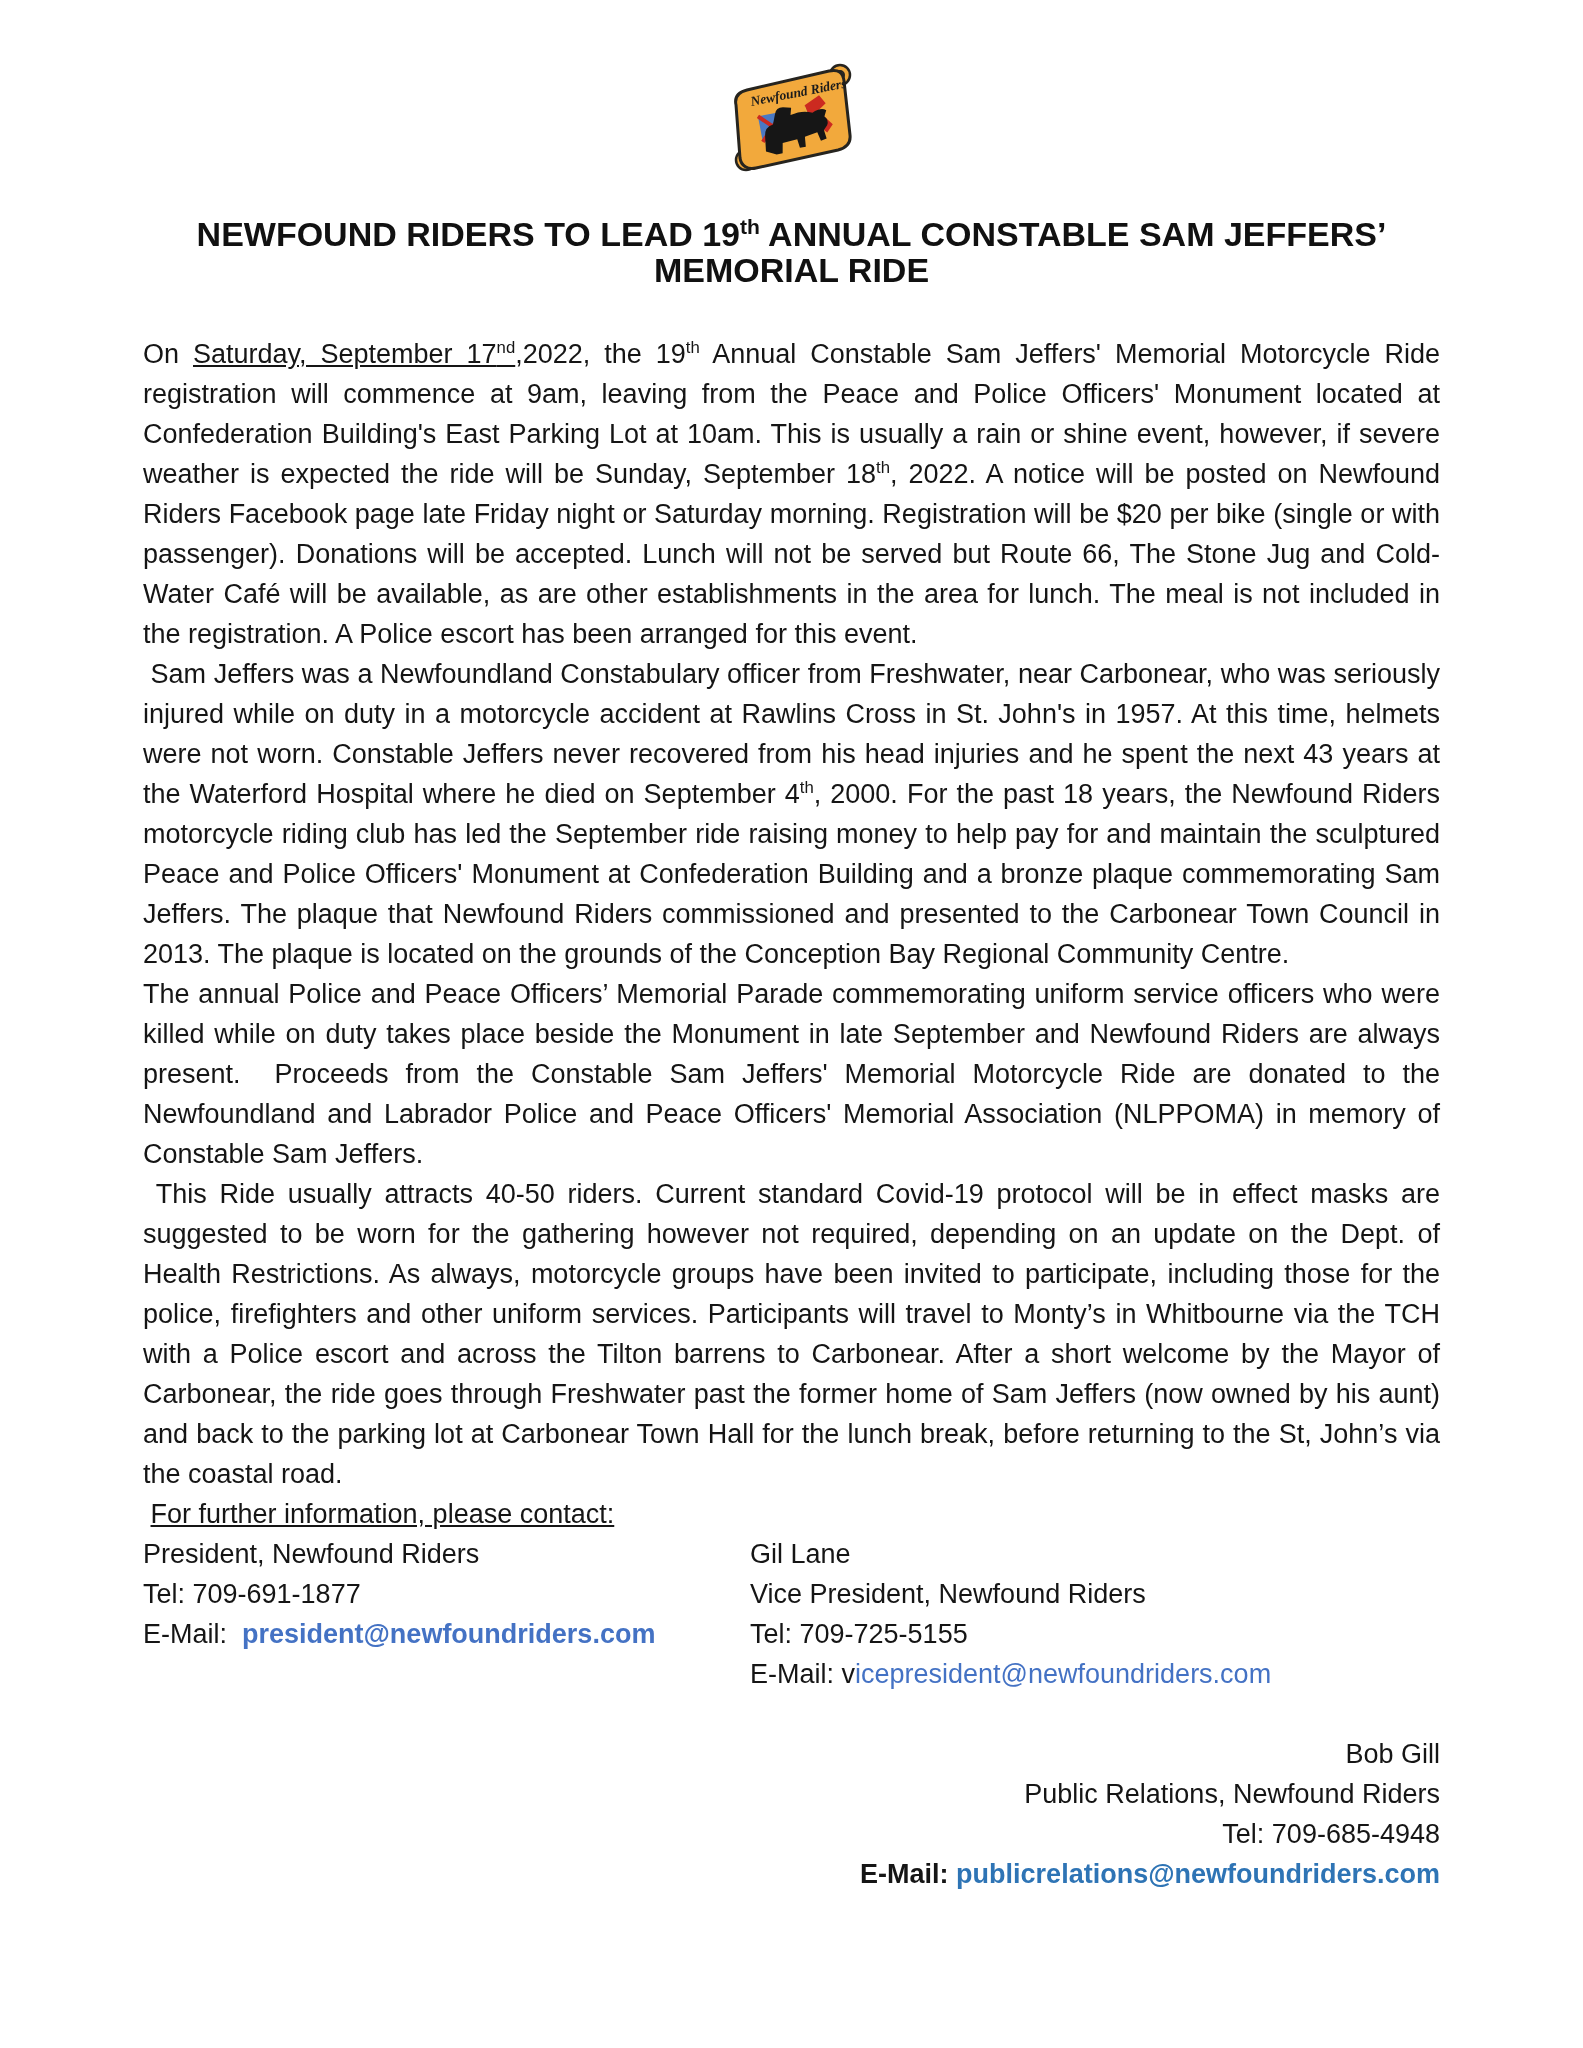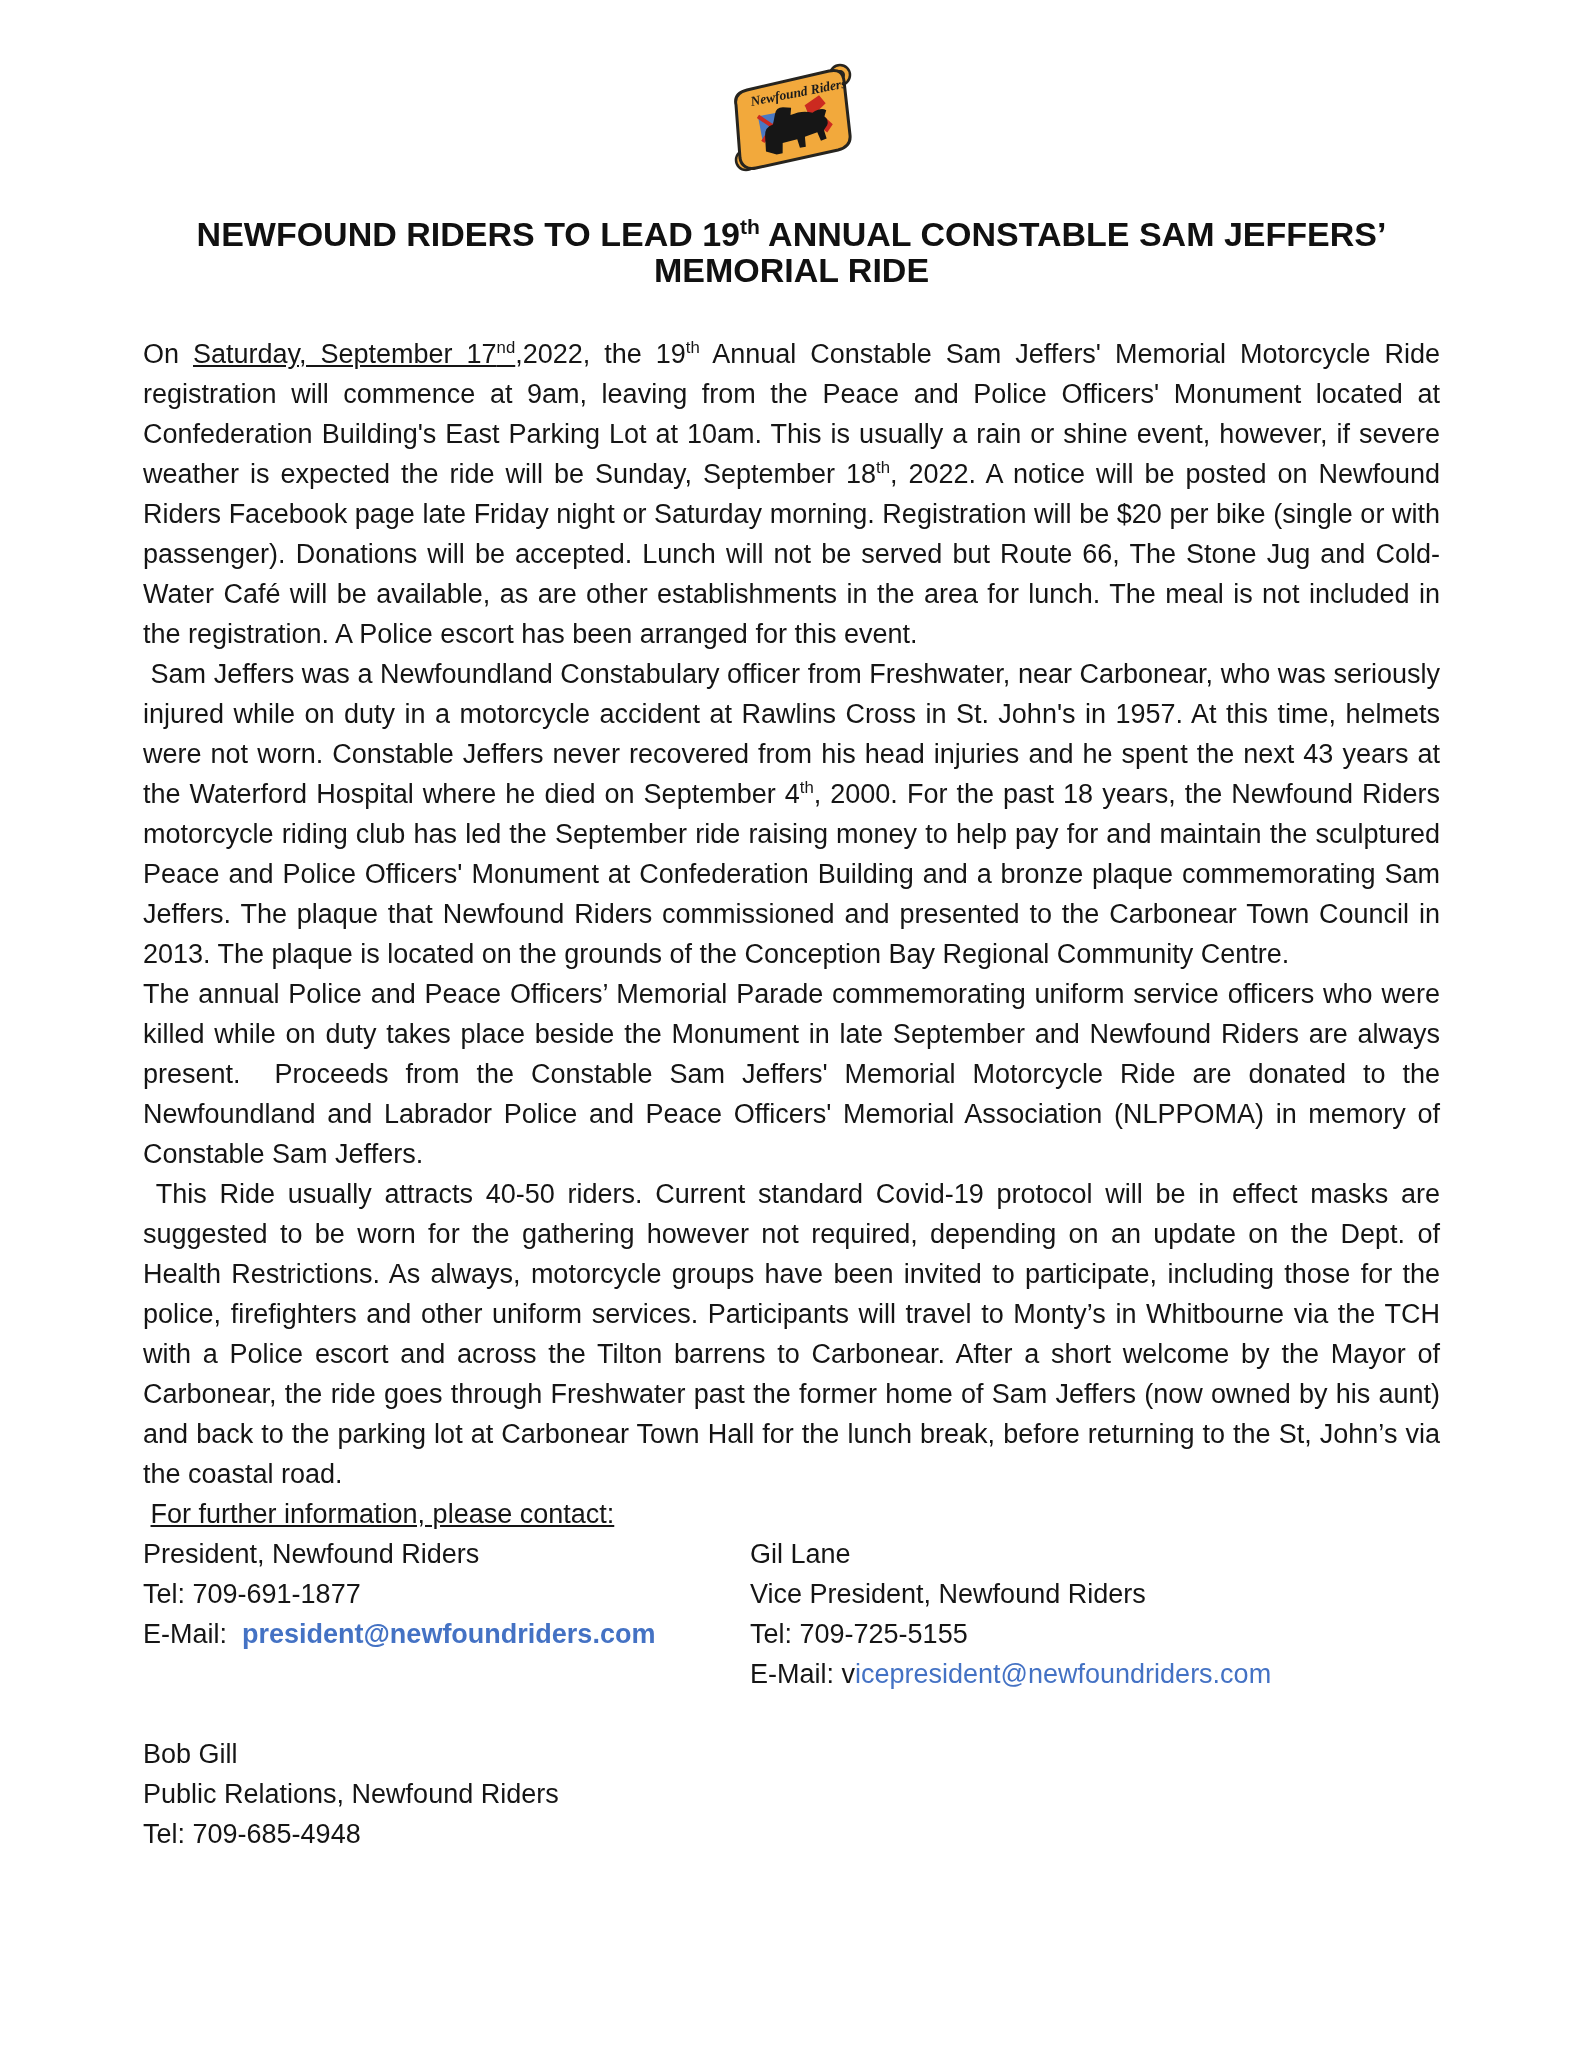--- a/index.html
+++ b/index.html
@@ -32,21 +32,21 @@
   sup{font-size:0.62em;line-height:0;vertical-align:super;}
   .u{text-decoration:underline;}
   .intro{margin:0;font-size:27px;line-height:40px;}
   .contacts{
     display:grid;
     grid-template-columns:607px auto;
     font-size:27px;line-height:40px;
   }
   .contact div{white-space:pre-wrap;}
   .contact-bottom{margin-top:40px;font-size:27px;line-height:40px;}
-  .contact-bottom div{white-space:pre-wrap;}
+  .contact-bottom div{white-space:pre-wrap;text-align:right;}
   .email-link{cursor:pointer;}
 </style>
 </head>
 <body>
 
 <div class="page">
 
   <div class="logo-wrap">
     <svg width="168" height="116" viewBox="0 0 160 116">
 
@@ -95,15 +95,16 @@
       <div>Vice President, Newfound Riders</div>
       <div>Tel: 709-725-5155</div>
       <div><span>E-Mail: v</span><span class="email-link" style="color: rgb(68, 114, 196);">icepresident@newfoundriders.com</span></div>
     </div>
   </div>
 
   <div class="contact-bottom">
     <div>Bob Gill</div>
     <div>Public Relations, Newfound Riders</div>
     <div>Tel: 709-685-4948</div>
+    <div><span style="font-weight: 700;">E-Mail: </span><span class="email-link" style="color: rgb(46, 116, 181); font-weight: 700;">publicrelations@newfoundriders.com</span></div>
   </div>
 
 </div>
 
 </body></html>

